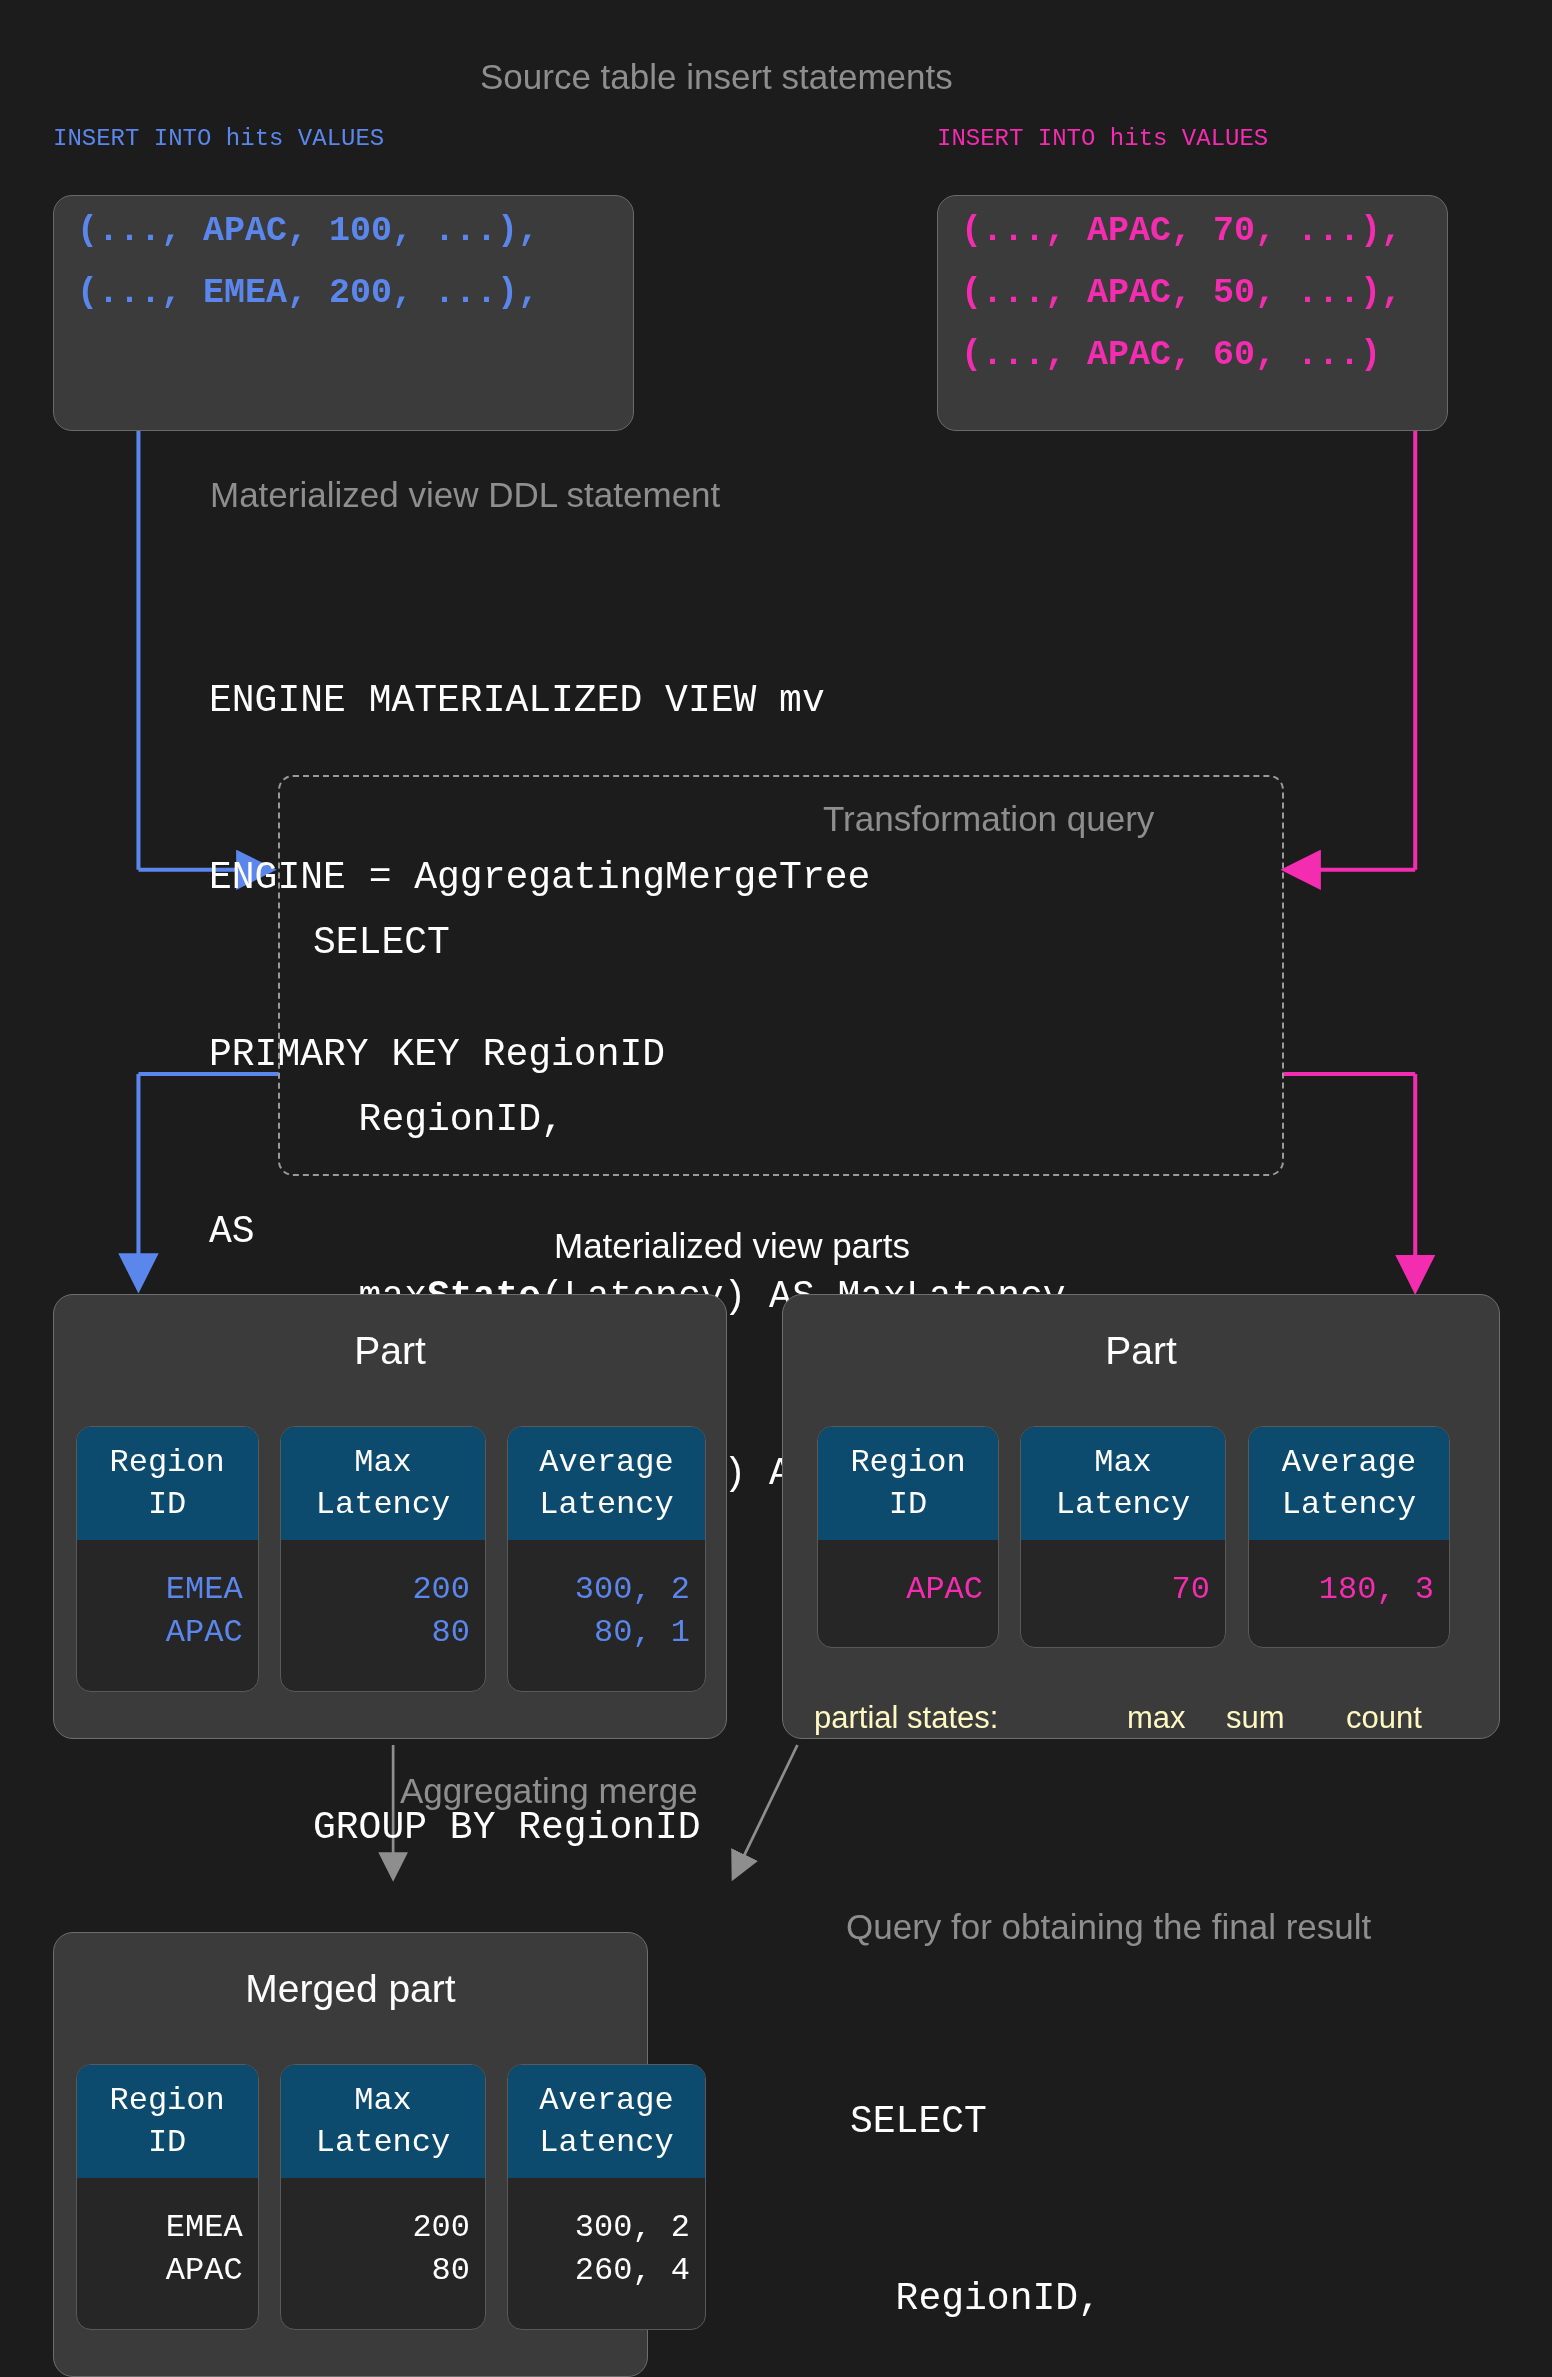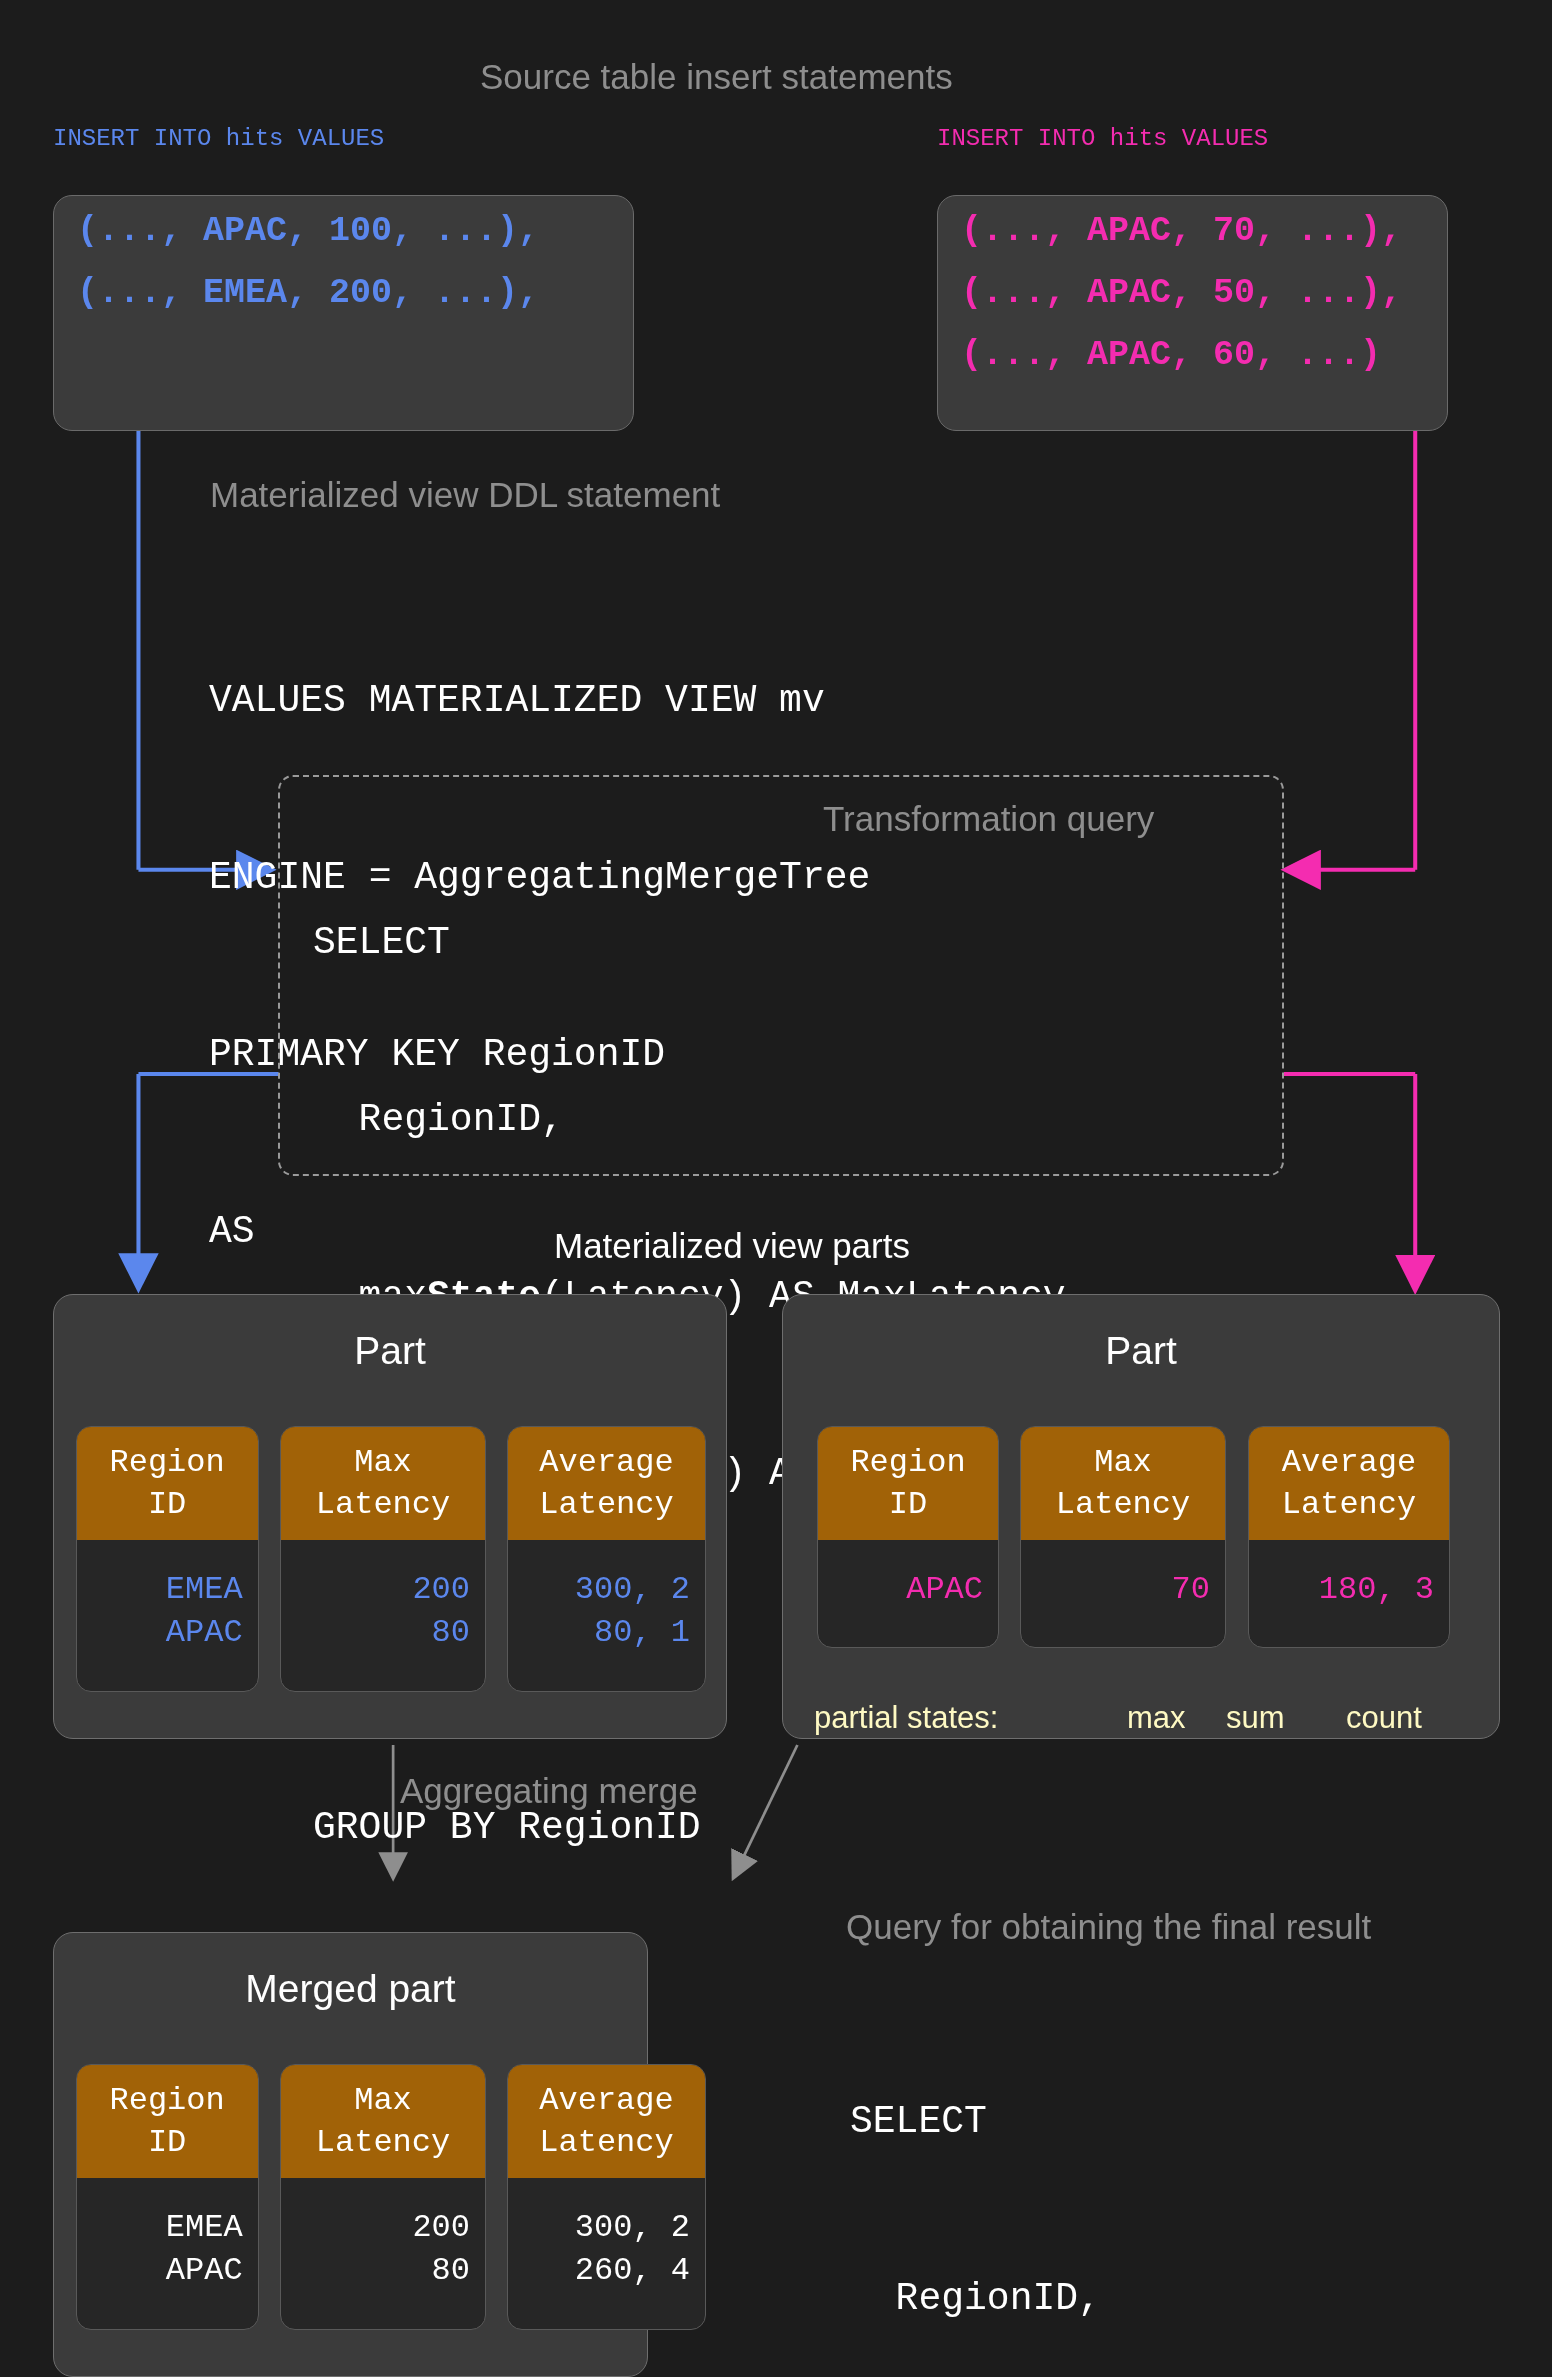--- a/index.html
+++ b/index.html
@@ -100,21 +100,21 @@
   }
   .col {
     position: absolute;
     background: #262626;
     border: 1.3px solid #595959;
     border-radius: 15px;
     box-sizing: border-box;
     overflow: hidden;
   }
   .col-head {
-    background: #a16207;
+    background: #0c4a6e;
     font-family: "Liberation Mono", "DejaVu Sans Mono", monospace;
     font-size: 32px;
     color: #ffffff;
     line-height: 42px;
     text-align: center;
     padding-top: 15px;
     padding-bottom: 13.5px;
     white-space: pre;
   }
   .col-cell {
@@ -208,21 +208,21 @@
 
   <div class="abs code-box" style="left:937px; top:195px; width:511px; height:236px;">
     <div class="line pink">(..., APAC, 70, ...),</div>
     <div class="line pink">(..., APAC, 50, ...),</div>
     <div class="line pink">(..., APAC, 60, ...)</div>
   </div>
 
   <div class="abs caption" style="left:210px; top:475px;">Materialized view DDL statement</div>
 
   <div class="abs ddl" style="left:209px; top:553px;">
-    <div>VALUES MATERIALIZED VIEW mv</div>
+    <div>ENGINE MATERIALIZED VIEW mv</div>
     <div>ENGINE = AggregatingMergeTree</div>
     <div>PRIMARY KEY RegionID</div>
     <div>AS</div>
   </div>
 
   <div class="abs dashed-box" style="left:278px; top:775px; width:1006px; height:401px;"></div>
 
   <div class="abs caption" style="left:823px; top:799px;">Transformation query</div>
 
   <div class="abs query" style="left:313px; top:795px;">

